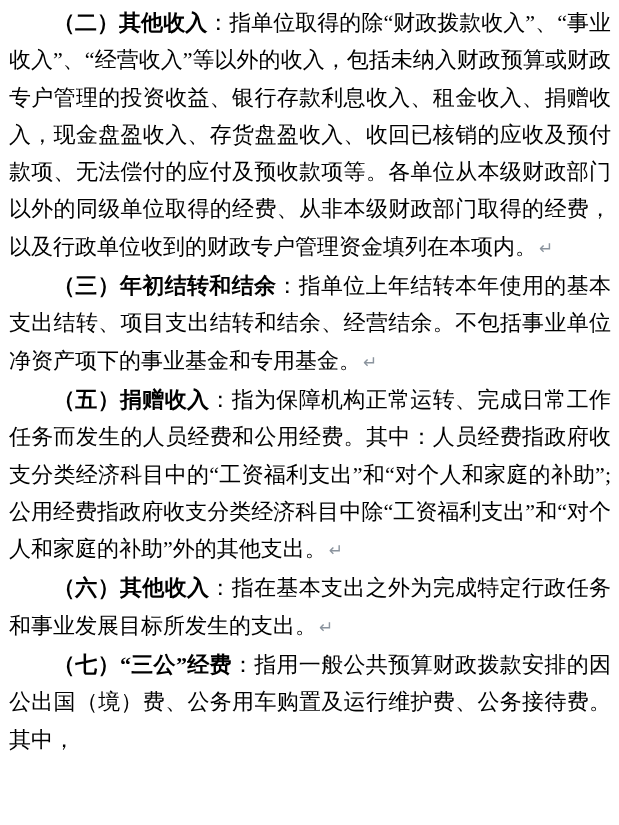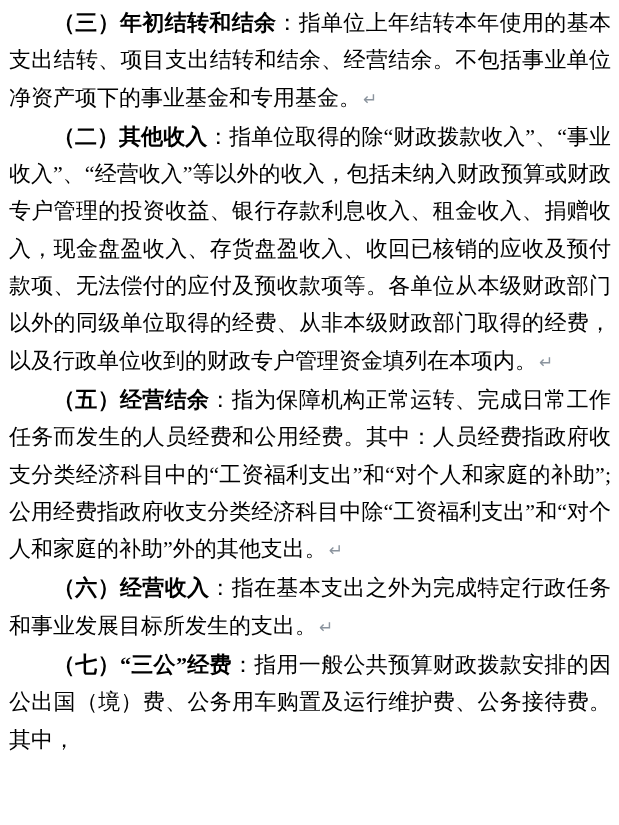--- a/index.html
+++ b/index.html
@@ -40,24 +40,24 @@
     font-size: 17px;
     font-family: "DejaVu Sans", sans-serif;
     padding-left: 2px;
   }
 </style>
 </head>
 <body>
 
 <div class="doc">
 
+  <p class="para"><span class="para-heading">（二）其他收入</span><span class="para-body">：指单位取得的除“财政拨款收入”、“事业收入”、“经营收入”等以外的收入，包括未纳入财政预算或财政专户管理的投资收益、银行存款利息收入、租金收入、捐赠收入，现金盘盈收入、存货盘盈收入、收回已核销的应收及预付款项、无法偿付的应付及预收款项等。各单位从本级财政部门以外的同级单位取得的经费、从非本级财政部门取得的经费，以及行政单位收到的财政专户管理资金填列在本项内。</span><span class="pilcrow">↵</span></p>
+
   <p class="para"><span class="para-heading">（三）年初结转和结余</span><span class="para-body">：指单位上年结转本年使用的基本支出结转、项目支出结转和结余、经营结余。不包括事业单位净资产项下的事业基金和专用基金。</span><span class="pilcrow">↵</span></p>
 
-  <p class="para"><span class="para-heading">（二）其他收入</span><span class="para-body">：指单位取得的除“财政拨款收入”、“事业收入”、“经营收入”等以外的收入，包括未纳入财政预算或财政专户管理的投资收益、银行存款利息收入、租金收入、捐赠收入，现金盘盈收入、存货盘盈收入、收回已核销的应收及预付款项、无法偿付的应付及预收款项等。各单位从本级财政部门以外的同级单位取得的经费、从非本级财政部门取得的经费，以及行政单位收到的财政专户管理资金填列在本项内。</span><span class="pilcrow">↵</span></p>
 
+  <p class="para"><span class="para-heading">（五）捐赠收入</span><span class="para-body">：指为保障机构正常运转、完成日常工作任务而发生的人员经费和公用经费。其中：人员经费指政府收支分类经济科目中的“工资福利支出”和“对个人和家庭的补助”;公用经费指政府收支分类经济科目中除“工资福利支出”和“对个人和家庭的补助”外的其他支出。</span><span class="pilcrow">↵</span></p>
 
-  <p class="para"><span class="para-heading">（五）经营结余</span><span class="para-body">：指为保障机构正常运转、完成日常工作任务而发生的人员经费和公用经费。其中：人员经费指政府收支分类经济科目中的“工资福利支出”和“对个人和家庭的补助”;公用经费指政府收支分类经济科目中除“工资福利支出”和“对个人和家庭的补助”外的其他支出。</span><span class="pilcrow">↵</span></p>
-
-  <p class="para"><span class="para-heading">（六）经营收入</span><span class="para-body">：指在基本支出之外为完成特定行政任务和事业发展目标所发生的支出。</span><span class="pilcrow">↵</span></p>
+  <p class="para"><span class="para-heading">（六）其他收入</span><span class="para-body">：指在基本支出之外为完成特定行政任务和事业发展目标所发生的支出。</span><span class="pilcrow">↵</span></p>
 
   <p class="para"><span class="para-heading">（七）“三公”经费</span><span class="para-body">：指用一般公共预算财政拨款安排的因公出国（境）费、公务用车购置及运行维护费、公务接待费。其中，</span></p>
 
 </div>
 
 </body></html>

